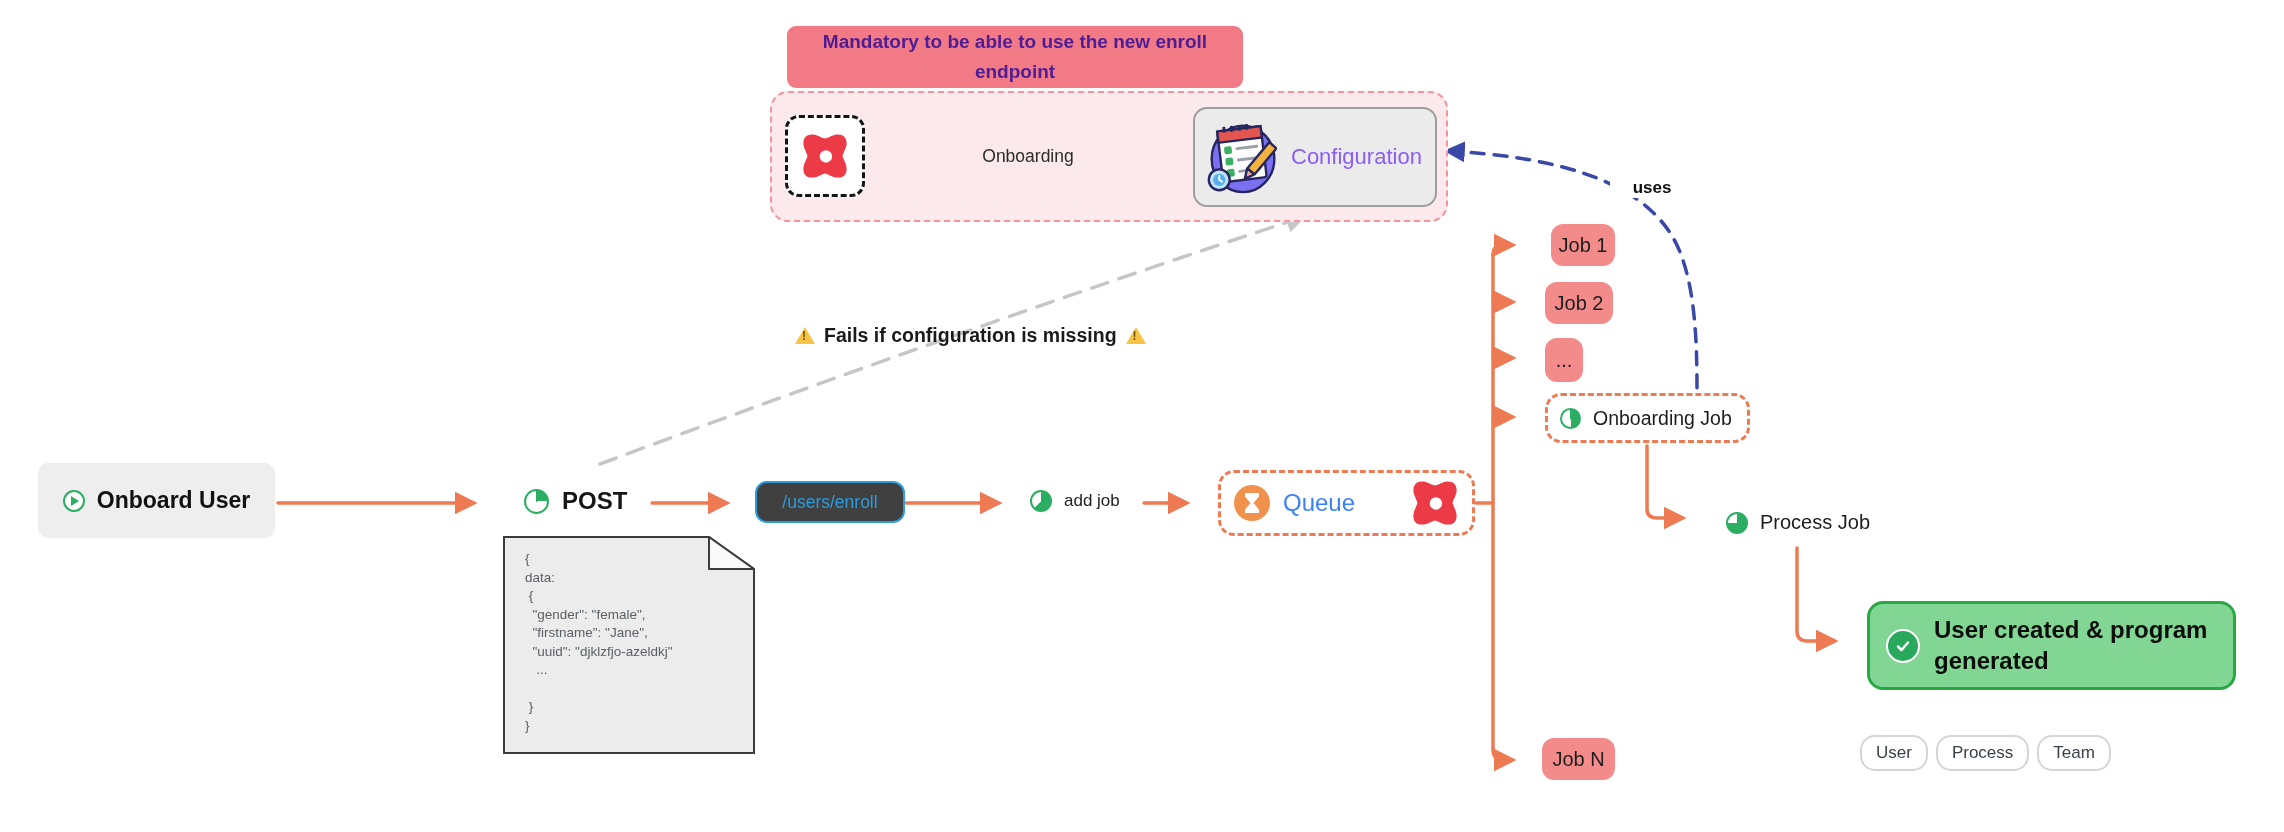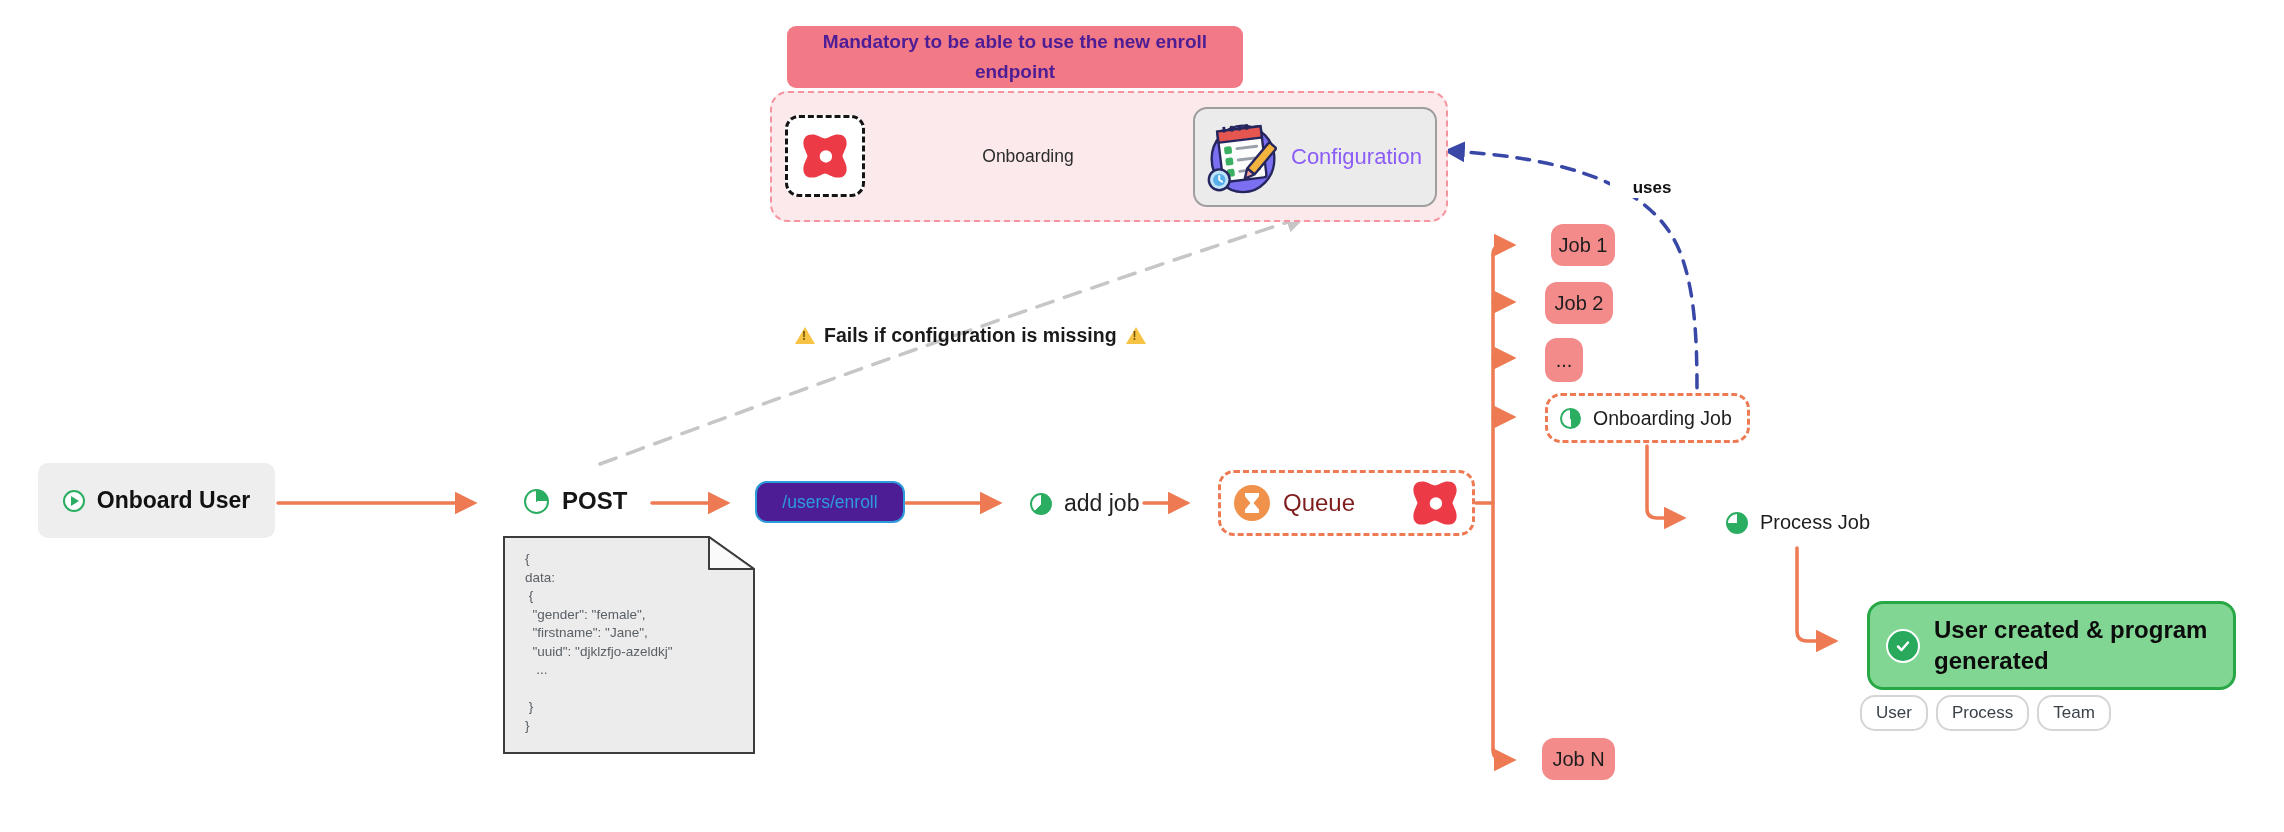--- a/index.html
+++ b/index.html
@@ -31,27 +31,27 @@
   .warn-tri::after{content:"!";position:absolute;left:-3px;top:2px;font-size:12px;font-weight:bold;color:#6E5200;}
 
   
   .onboard{left:38px;top:463px;width:237px;height:75px;background:#EEEEEE;border-radius:10px;
            display:flex;align-items:center;justify-content:center;gap:12px;z-index:3;}
   .onboard .lbl{font-weight:bold;font-size:23px;color:#111;}
   .post{left:524px;top:487px;display:flex;align-items:center;gap:13px;z-index:3;}
   .post .lbl{font-weight:bold;font-size:24px;color:#161616;}
   .endpoint{left:755px;top:481px;width:150px;height:42px;border:2.5px solid #2D9CDB;border-radius:12px;
             box-sizing:border-box;display:flex;align-items:center;justify-content:center;
-            color:#2D9CDB;font-size:17.5px;background:#4c1d95;z-index:3;}
+            color:#2D9CDB;font-size:17.5px;background:#404040;z-index:3;}
   .addjob{left:1030px;top:490px;display:flex;align-items:center;gap:12px;z-index:3;}
-  .addjob .lbl{font-size:23px;color:#222;}
+  .addjob .lbl{font-size:17px;color:#222;}
   .queue{left:1218px;top:470px;width:257px;height:66px;background:#fff;border:3px dashed #ED7A52;
          border-radius:16px;box-sizing:border-box;display:flex;align-items:center;gap:13px;
          padding:0 13px;z-index:3;}
-  .queue .lbl{font-size:24px;color:#7f1d1d;flex:1;}
+  .queue .lbl{font-size:24px;color:#3b82f6;flex:1;}
 
   
   .pie{display:inline-block;border-radius:50%;border:2px solid #2BAD62;box-sizing:border-box;flex:none;}
   .pie25{background:conic-gradient(#2BAD62 0 25%,#ffffff 0);}
   .pie62{background:conic-gradient(#2BAD62 0 62%,#ffffff 0);}
   .pie50{background:conic-gradient(#2BAD62 0 50%,#ffffff 0);}
   .pie75{background:conic-gradient(#2BAD62 0 75%,#ffffff 0);}
   .play{display:inline-flex;align-items:center;justify-content:center;width:22px;height:22px;
         border:2px solid #2BAD62;border-radius:50%;background:#fff;box-sizing:border-box;flex:none;}
   .play i{display:block;width:0;height:0;border-left:8px solid #2BAD62;border-top:5px solid transparent;
@@ -74,21 +74,21 @@
 
   
   .result{left:1867px;top:601px;width:369px;height:89px;background:#82D694;border:3.5px solid #28A745;
           border-radius:16px;box-sizing:border-box;display:flex;align-items:center;gap:14px;
           padding:0 16px;z-index:3;}
   .result .title{font-weight:bold;font-size:24px;line-height:1.28;color:#0c0c0c;}
   .check{width:34px;height:34px;border-radius:50%;background:#28A95C;border:2.5px solid #fff;
          box-sizing:border-box;display:flex;align-items:center;justify-content:center;flex:none;}
   .tags{left:1860px;top:695px;display:flex;gap:8px;z-index:3;}
   .tag{height:29px;padding:16px 14px;border:2px solid #D5D5D5;border-radius:15px;background:#fff;
-       display:flex;align-items:center;font-size:17px;color:#3A4149;box-sizing:border-box;}
+       display:flex;align-items:center;font-size:17px;color:#3A4149;box-sizing:border-box;margin-top:40px;}
 </style>
 </head>
 <body>
 
 <div class="canvas">
 
   <svg class="wires" width="2284" height="832" viewBox="0 0 2284 832">
     <defs>
       <marker id="mo" viewBox="0 0 10 10" refX="8" refY="5" markerWidth="6.5" markerHeight="6.5" orient="auto">
           <path d="M0,0 L10,5 L0,10 Z" fill="#ED7A52"></path>

